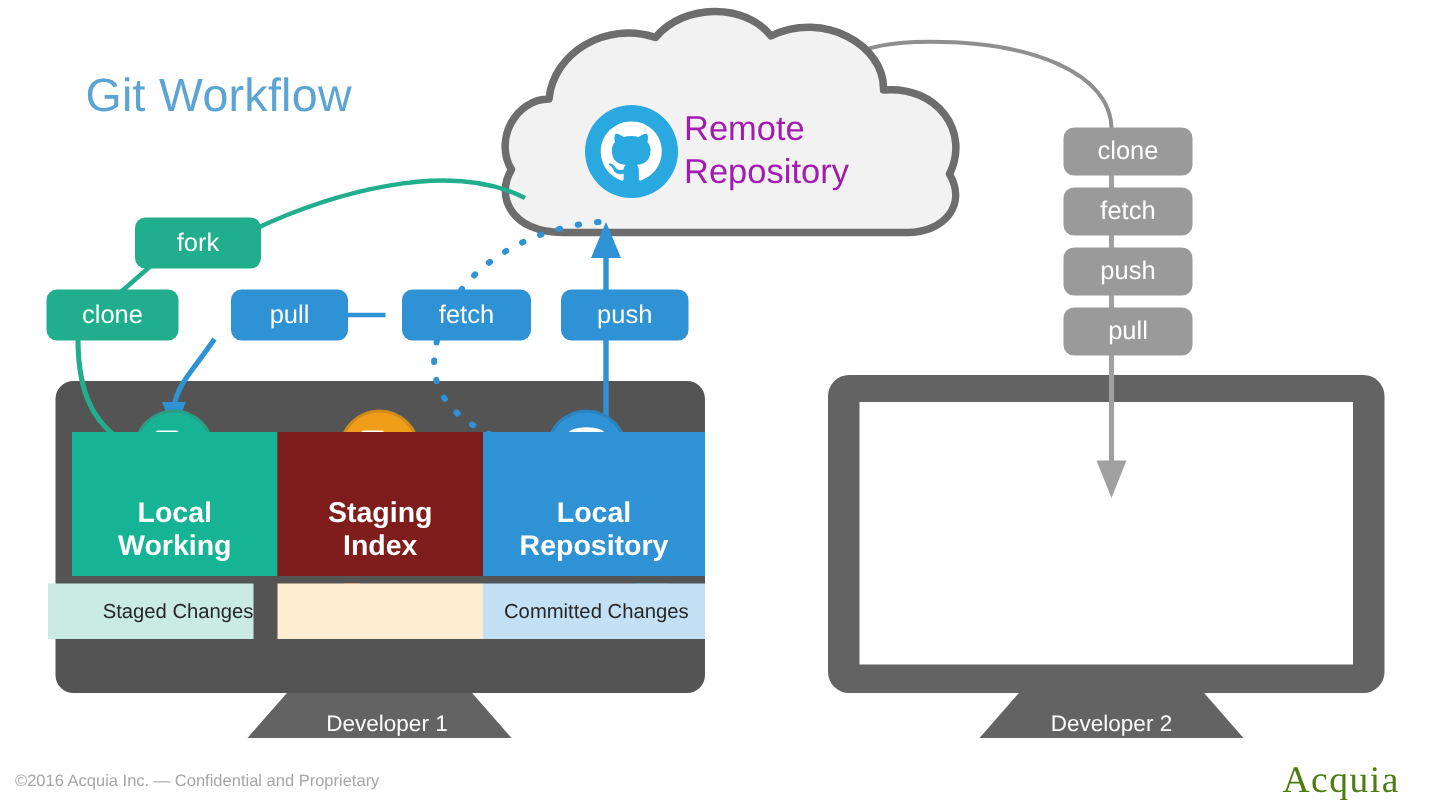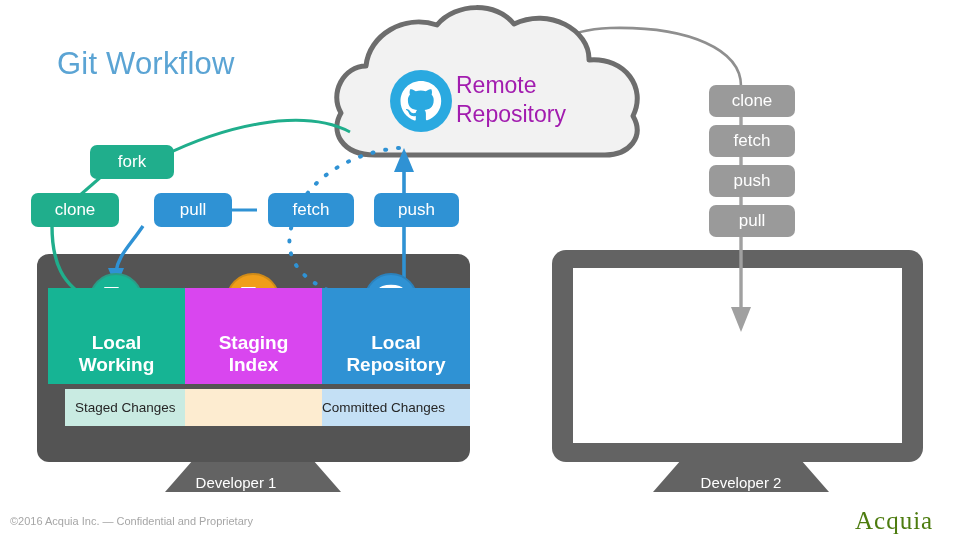--- a/index.html
+++ b/index.html
@@ -45,21 +45,21 @@
   
   .col{
     position:absolute;top:288px;height:96px;
     display:flex;align-items:flex-end;justify-content:center;
     color:#ffffff;font-size:19px;line-height:22px;text-align:center;
     padding-bottom:8px;box-sizing:border-box;
     z-index:4;
     font-weight:bold;
   }
   .col.teal{background:#16b494;}
-  .col.orange{background:#d946ef;}
+  .col.orange{background:#7f1d1d;}
   .col.blue{background:#2f92d4;}
 
   .changebar{
     position:absolute;top:389px;height:37px;
     display:flex;align-items:center;
     color:#262626;font-size:13.5px;
     box-sizing:border-box;
     z-index:4;
   }
   .changebar.c1{background:#c9ebe2;}
@@ -185,26 +185,26 @@
   <div class="col teal" style="left:48px;width:137px;">
     <span><span>Local</span><br><span>Working</span></span>
   </div>
   <div class="col orange" style="left:185px;width:137px;">
     <span><span>Staging</span><br><span>Index</span></span>
   </div>
   <div class="col blue" style="left:322px;width:148px;">
     <span><span>Local</span><br><span>Repository</span></span>
   </div>
 
-  <div class="changebar c1" style="left:65px;width:137px;">
+  <div class="changebar c1" style="left:32px;width:137px;justify-content:flex-end;">
     <span style="padding-left:10px;">Staged Changes</span>
   </div>
   <div class="changebar c2" style="left:185px;width:137px;"></div>
   <div class="changebar c3" style="left:322px;width:148px;">
-    <span style="">Committed Changes</span>
+    <span style="padding-left:14px;">Committed Changes</span>
   </div>
 
   <svg class="layer over" viewBox="0 0 960 540">
 
     <path d="M229 389 L 253 407.5 L 229 426 L 240 426 L 264 407.5 L 240 389 Z" fill="#eb9b1b"></path>
 
     <path d="M424 389 L 448 407.5 L 424 426 L 446 426 L 470 407.5 L 446 389 Z" fill="#2f92d4"></path>
 
     <g>
       <circle cx="116" cy="300" r="26" fill="#16b494" stroke="#2c9b86" stroke-width="2"></circle>
@@ -229,19 +229,19 @@
       <g>
         <ellipse cx="391" cy="289" rx="12" ry="4.2" fill="#ffffff"></ellipse>
         <rect x="379" y="289" width="24" height="5" fill="#ffffff"></rect>
         <ellipse cx="391" cy="294" rx="12" ry="4.2" fill="#ffffff" stroke="#2f92d4" stroke-width="1.4"></ellipse>
         <ellipse cx="391" cy="301.5" rx="12" ry="4.2" fill="#ffffff" stroke="#2f92d4" stroke-width="1.4"></ellipse>
         <ellipse cx="391" cy="309" rx="12" ry="4.2" fill="#ffffff" stroke="#2f92d4" stroke-width="1.4"></ellipse>
       </g>
     </g>
   </svg>
 
-  <div class="devlabel" style="left:176px;top:474px;width:120px;text-align:center;">Developer 1</div>
+  <div class="devlabel" style="left:198px;top:474px;width:120px;text-align:center;">Developer 1</div>
   <div class="devlabel" style="left:681px;top:474px;width:120px;">Developer 2</div>
 
   <div class="footer">©2016 Acquia Inc. — Confidential and Proprietary</div>
   <div class="logo">Acquia</div>
 
 </div>
 
 </body></html>

